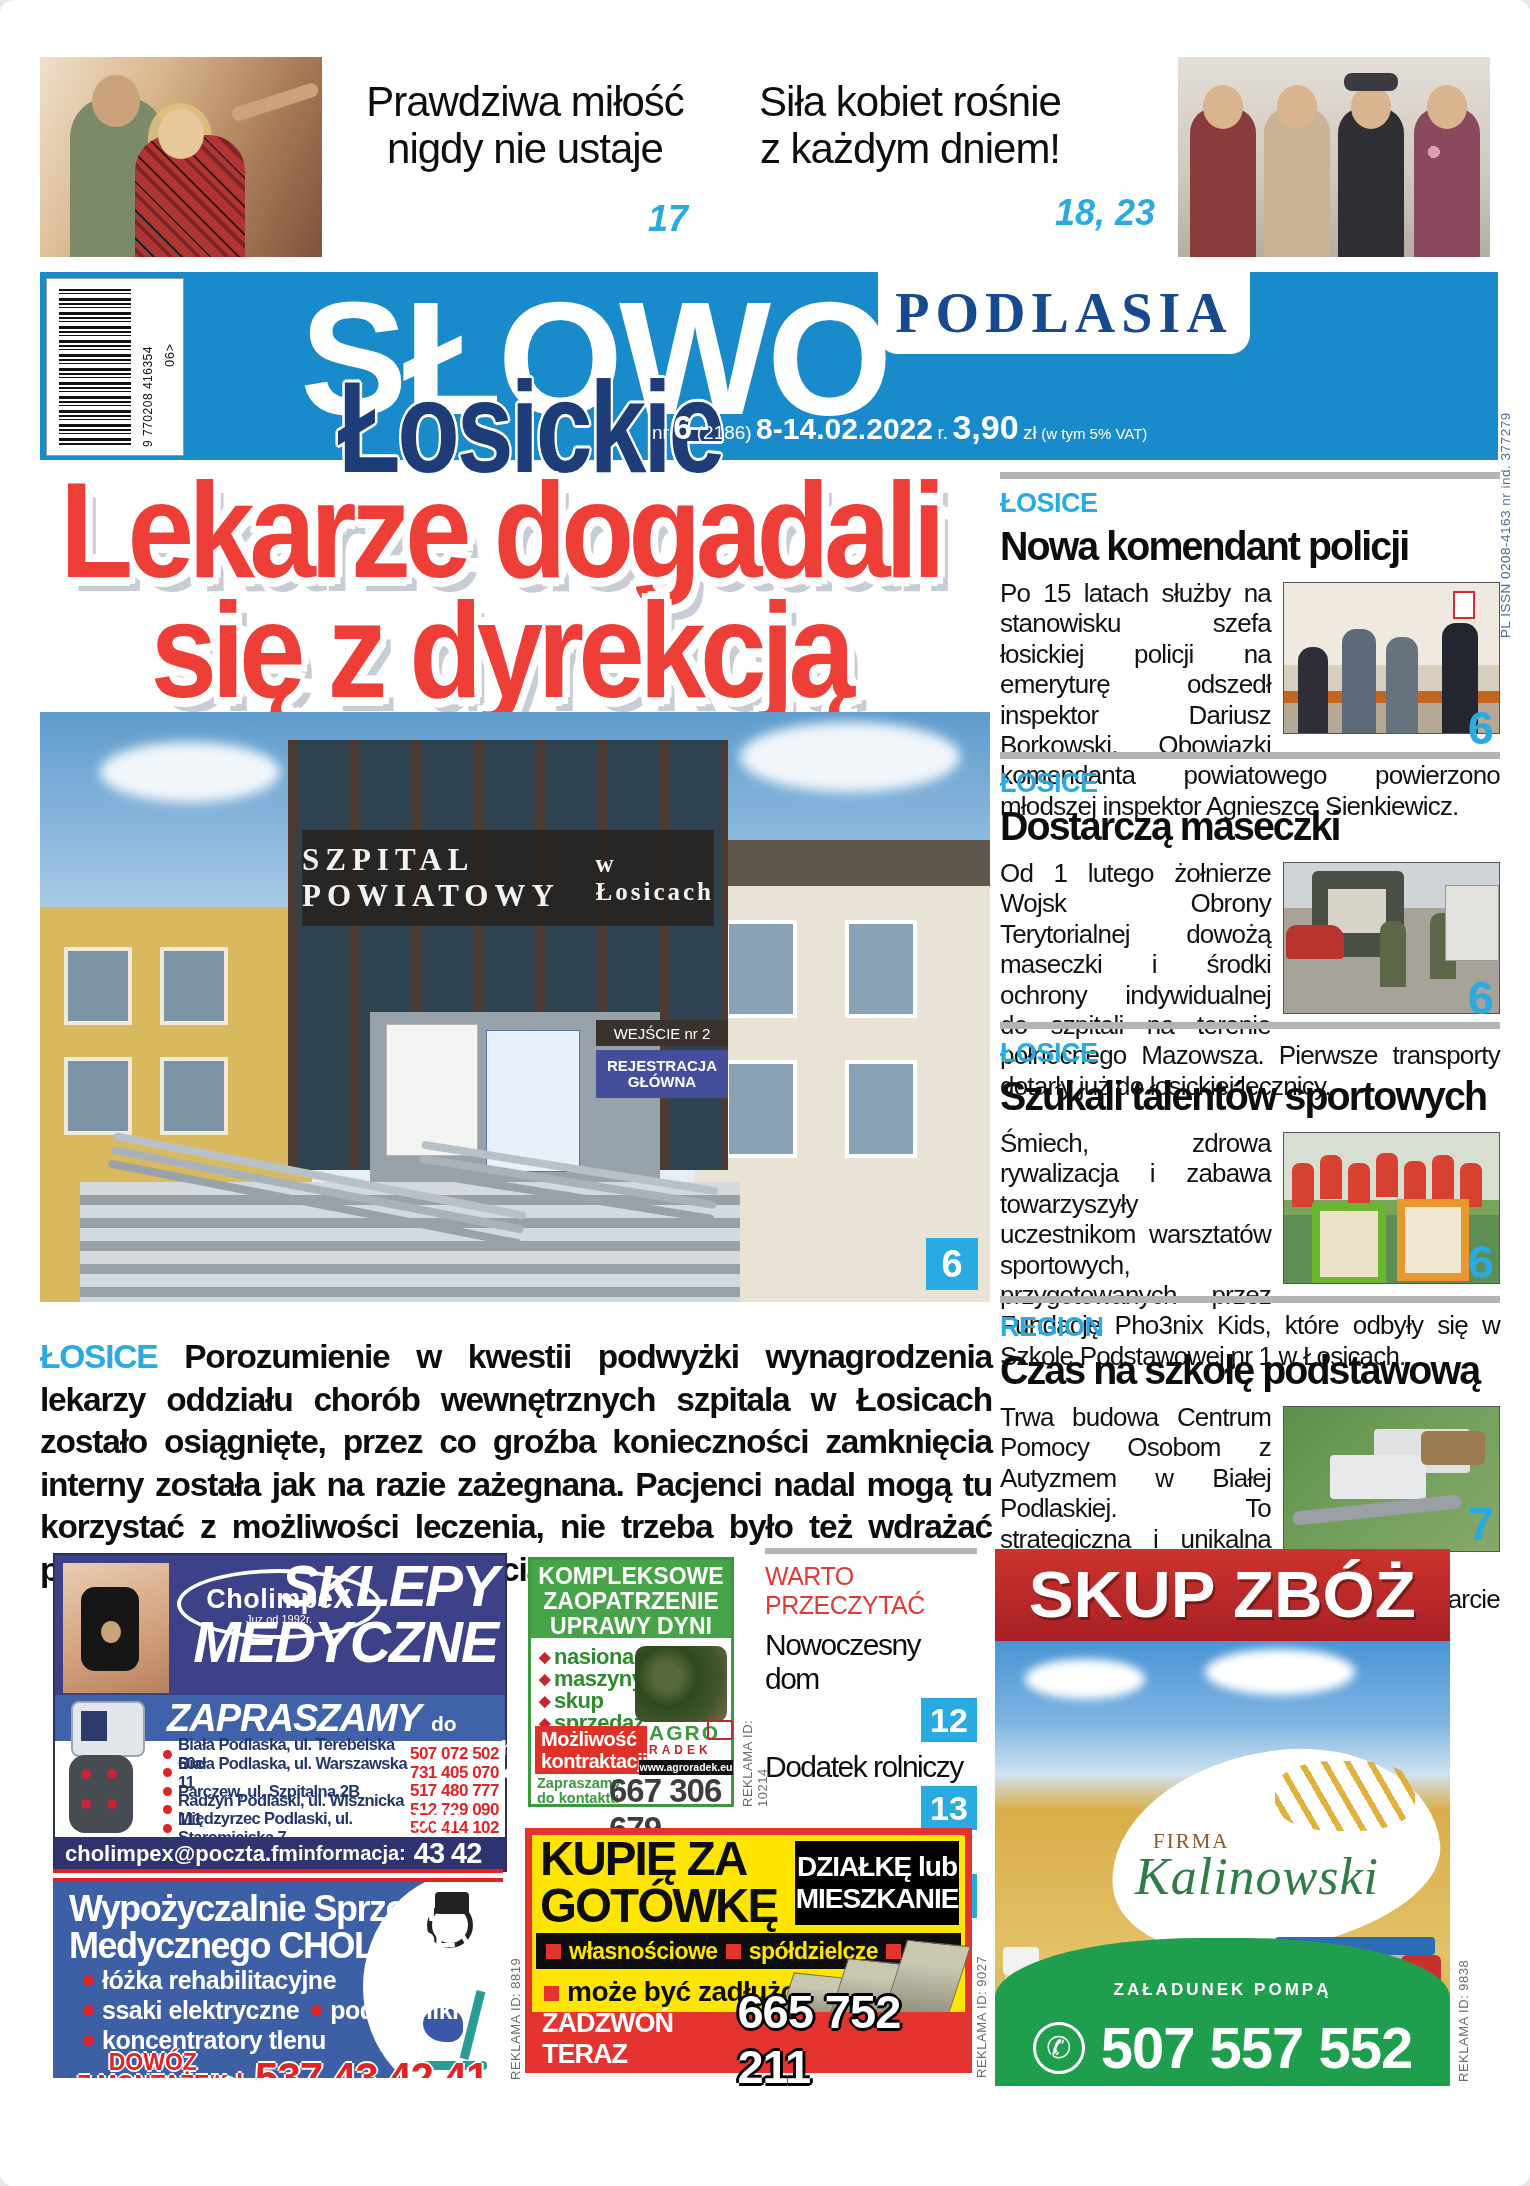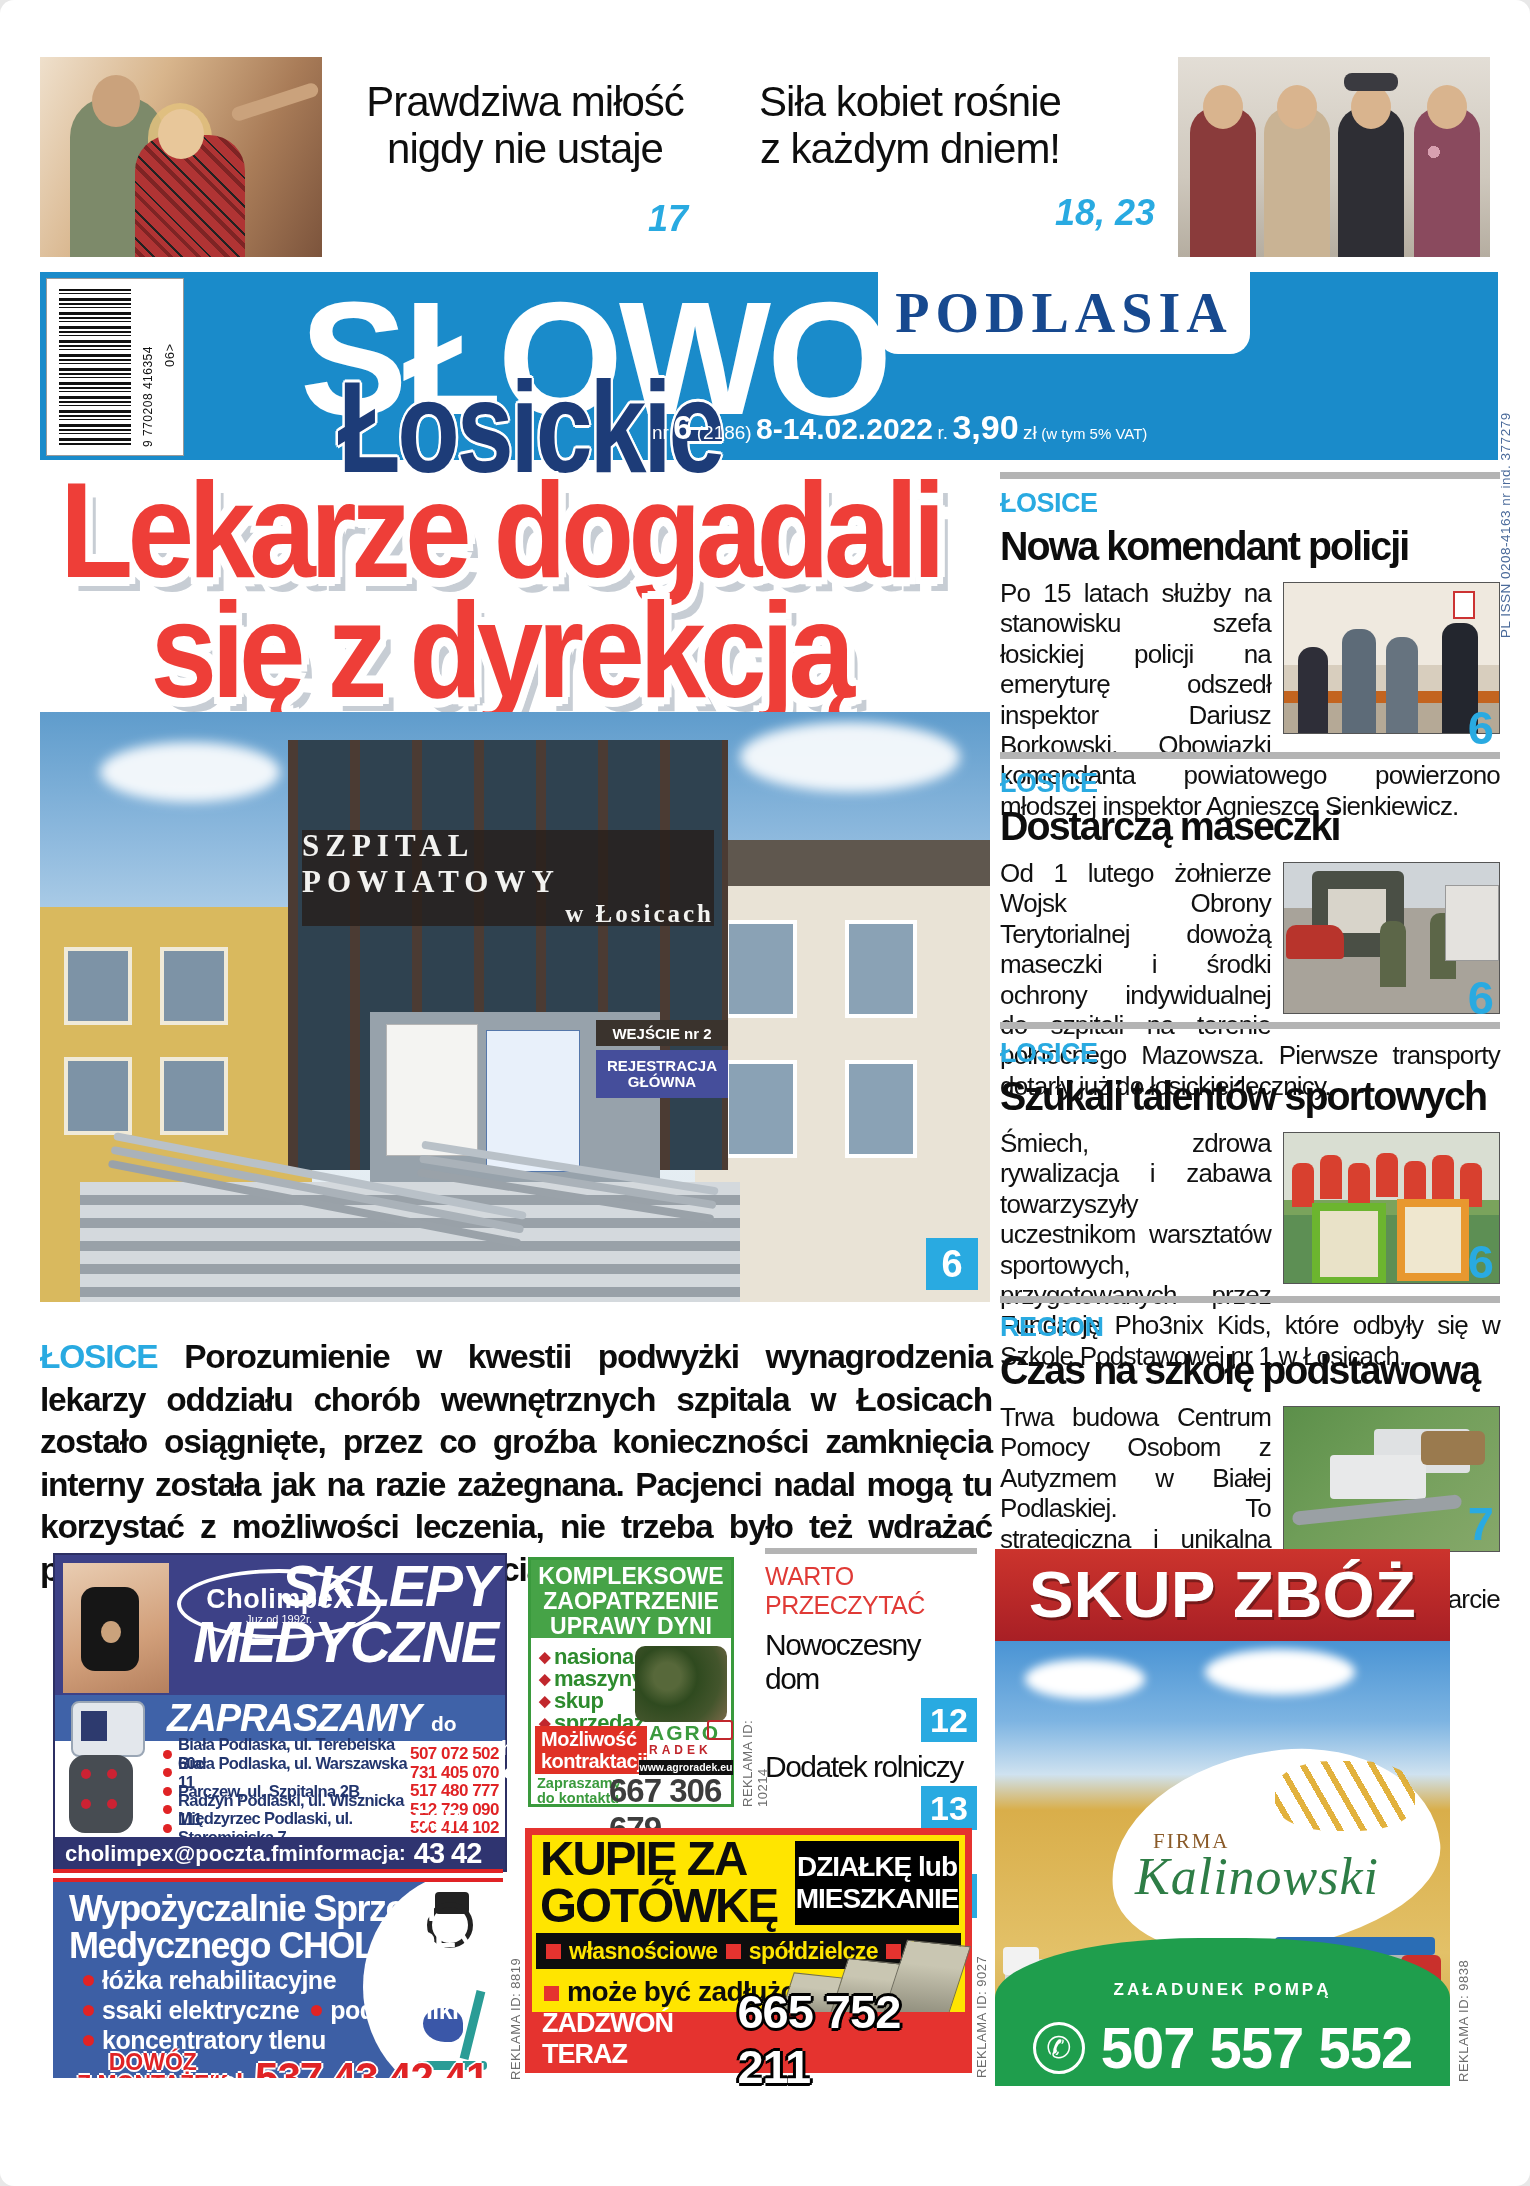--- a/index.html
+++ b/index.html
@@ -63,26 +63,26 @@
   .cloud{position:absolute;background:#fff;border-radius:50%;filter:blur(6px);opacity:.9;}
   .bldg-left{position:absolute;left:0;top:195px;width:272px;height:395px;background:#d9b95e;}
   .bldg-left .win{position:absolute;background:#7d93a6;border:4px solid #f0ead8;}
   .bldg-right{position:absolute;left:655px;top:128px;width:295px;height:462px;background:#e9e3d6;}
   .bldg-right .roof{position:absolute;left:-14px;top:0;width:320px;height:46px;background:#5f574e;}
   .bldg-right .win{position:absolute;background:#8aa2b5;border:4px solid #fff;}
   .bldg-center{position:absolute;left:248px;top:28px;width:440px;height:430px;
     background:repeating-linear-gradient(90deg,#4b3b33 0 10px,#2f4250 10px 62px),
                repeating-linear-gradient(180deg,rgba(90,72,62,.9) 0 8px,rgba(0,0,0,0) 8px 58px),#35434e;}
   .sign-band{position:absolute;left:262px;top:118px;width:412px;height:96px;background:rgba(38,30,26,.78);
-    display:flex;flex-direction:column;align-items:flex-end;justify-content:center;color:#f2f2f0;}
+    display:flex;flex-direction:row;align-items:center;justify-content:center;color:#f2f2f0;}
   .sign-band .l1{font-family:"Liberation Serif",serif;font-weight:bold;font-size:31px;letter-spacing:6px;}
   .sign-band .l2{font-family:"Liberation Serif",serif;font-weight:bold;font-size:25px;letter-spacing:3px;}
   .entry{position:absolute;left:330px;top:300px;width:290px;height:170px;background:#97a2ab;}
   .poster{position:absolute;background:#f4f4f2;border:1px solid #b5b5b5;}
-  .tag-entrance{position:absolute;left:556px;top:308px;width:132px;height:26px;background:#3a332d;color:#fff;font-size:15px;font-weight:bold;
+  .tag-entrance{position:absolute;left:556px;top:308px;width:132px;height:26px;background:#3a332d;color:#fff;font-size:15px;font-weight:normal;
     display:flex;align-items:center;justify-content:center;}
   .tag-registration{position:absolute;left:556px;top:338px;width:132px;height:48px;background:#454e9b;color:#fff;font-size:15px;font-weight:bold;
     display:flex;align-items:center;justify-content:center;text-align:center;line-height:1.1;}
   .steps{position:absolute;left:40px;top:470px;width:660px;height:120px;
     background:repeating-linear-gradient(180deg,#d4d9dd 0 13px,#99a1a8 13px 23px);}
   .rail{position:absolute;height:8px;background:#b9c1c8;border-radius:4px;box-shadow:0 14px 0 #aab2b9,0 28px 0 #9aa2a9;}
   .hero-badge{position:absolute;right:12px;bottom:12px;width:52px;height:52px;background:#29aae1;color:#fff;
     font-size:38px;font-weight:bold;display:flex;align-items:center;justify-content:center;}
 
   

